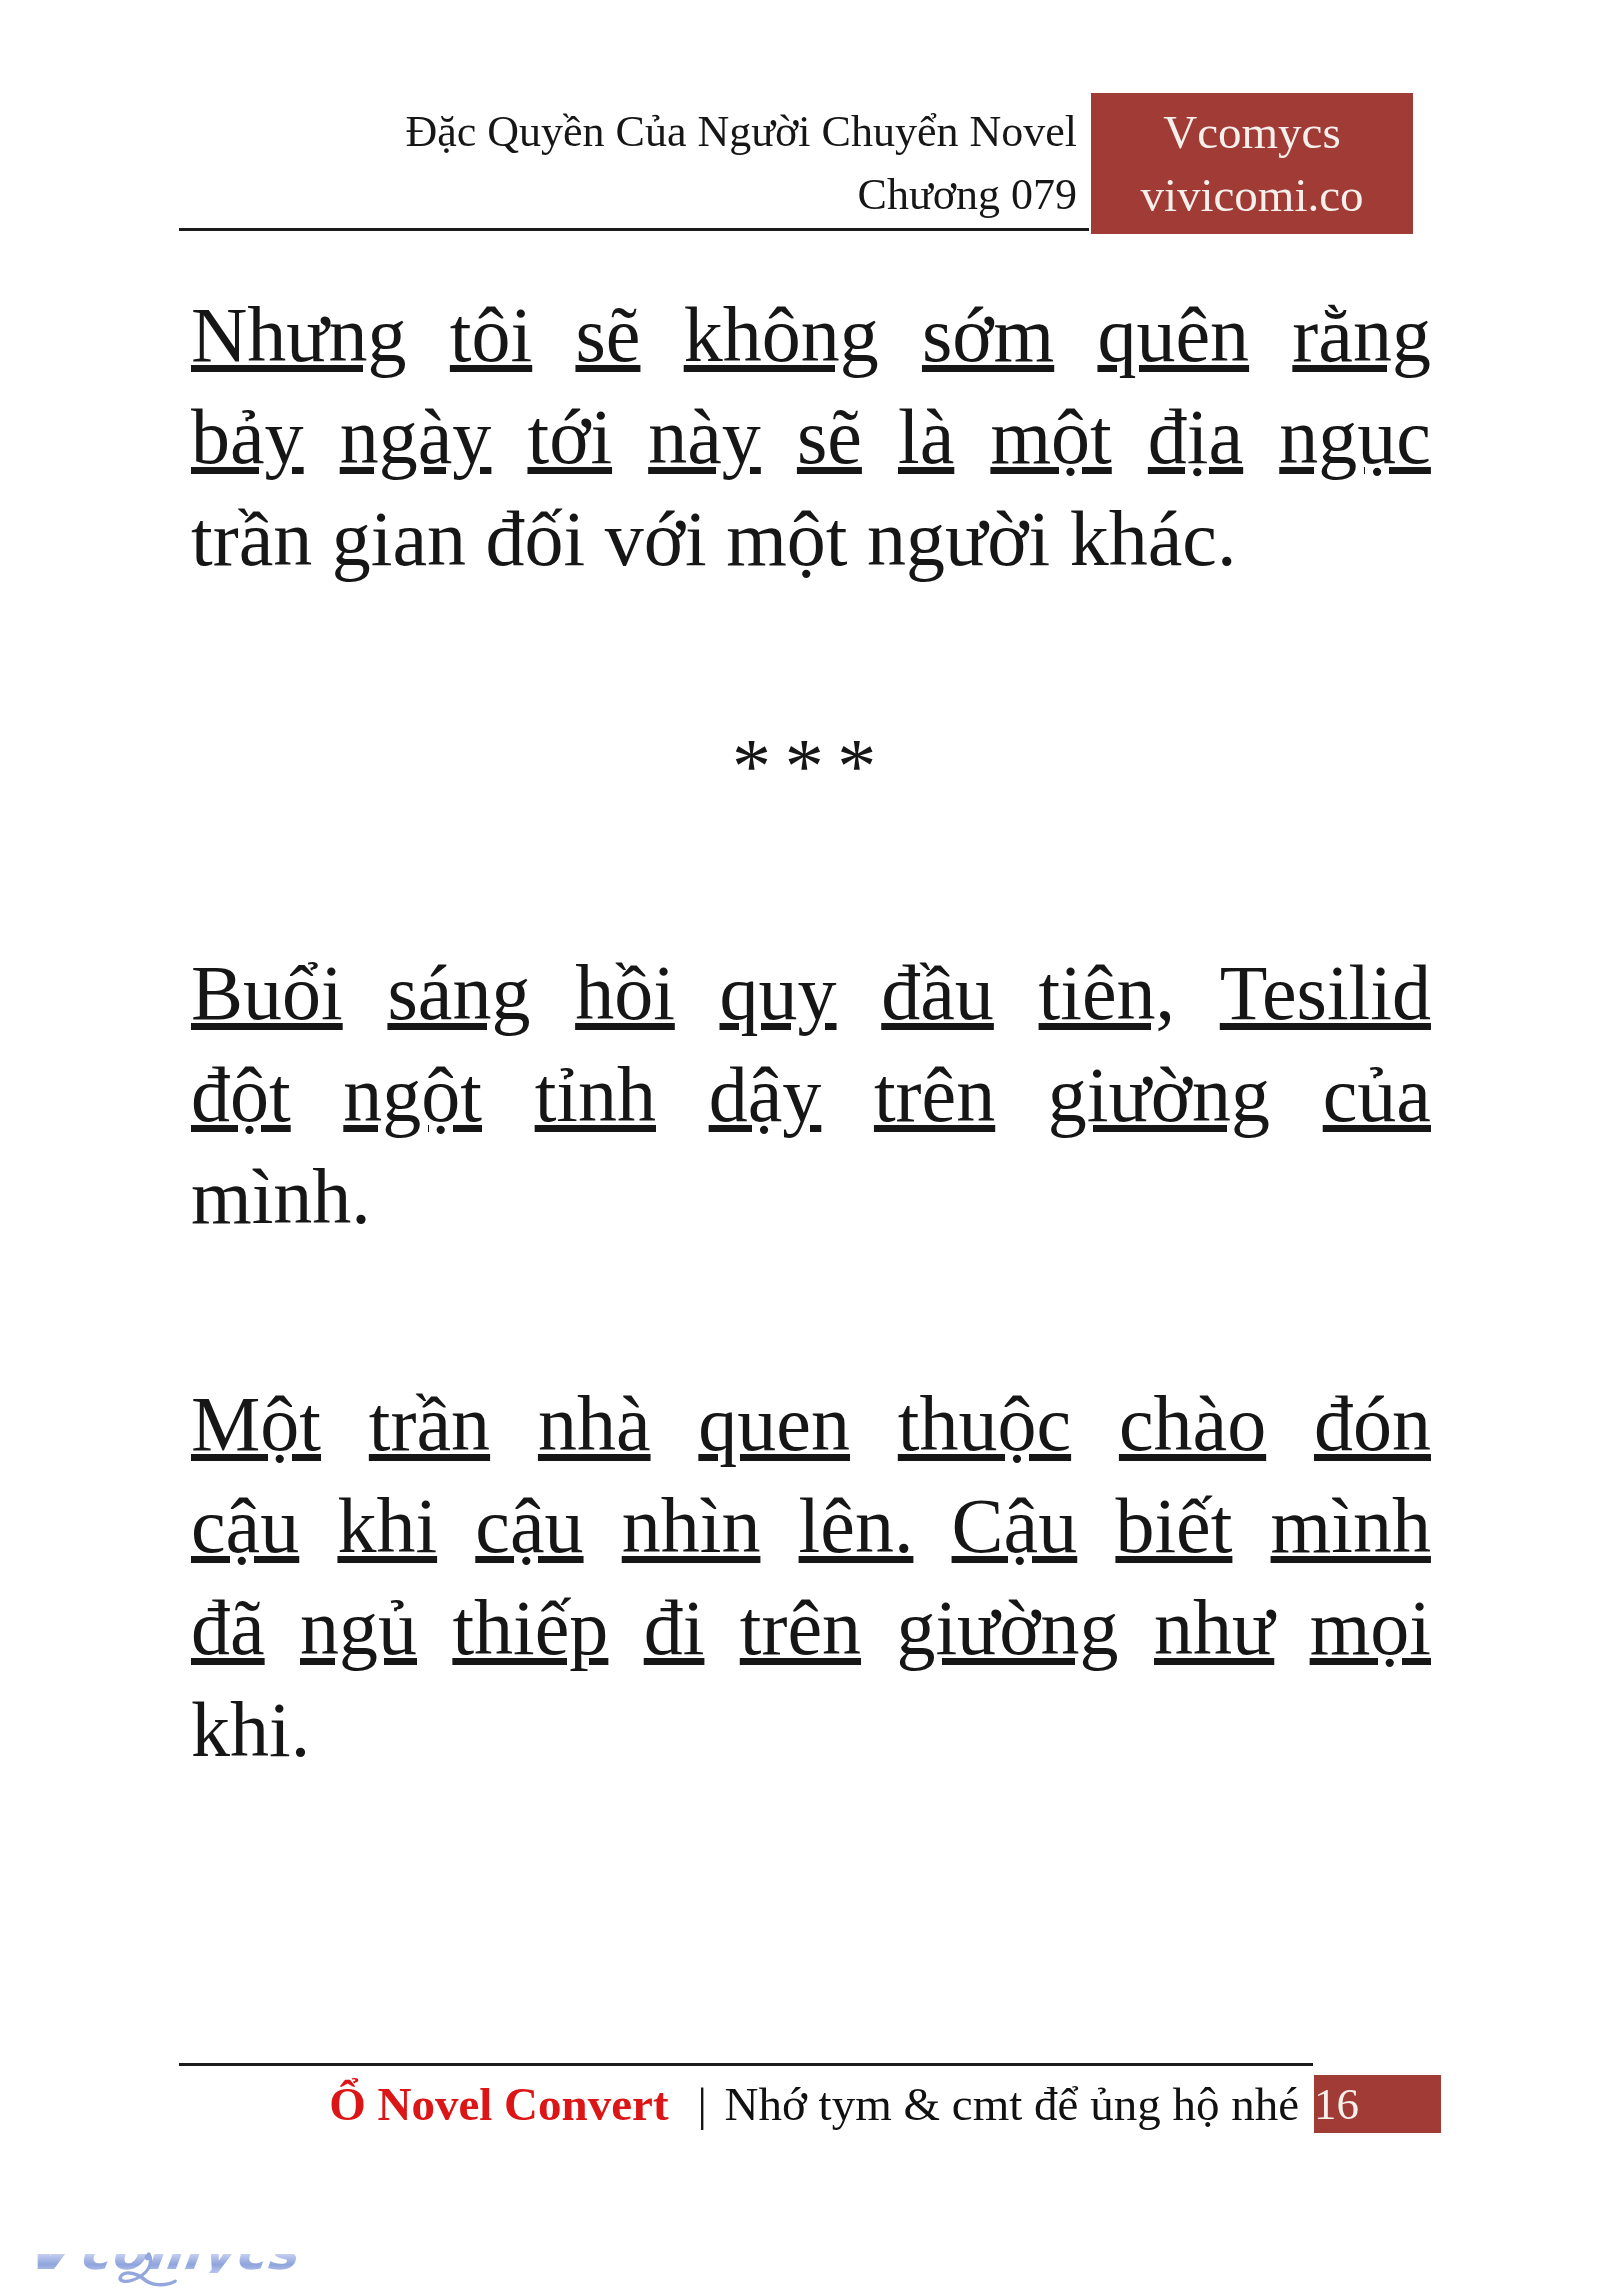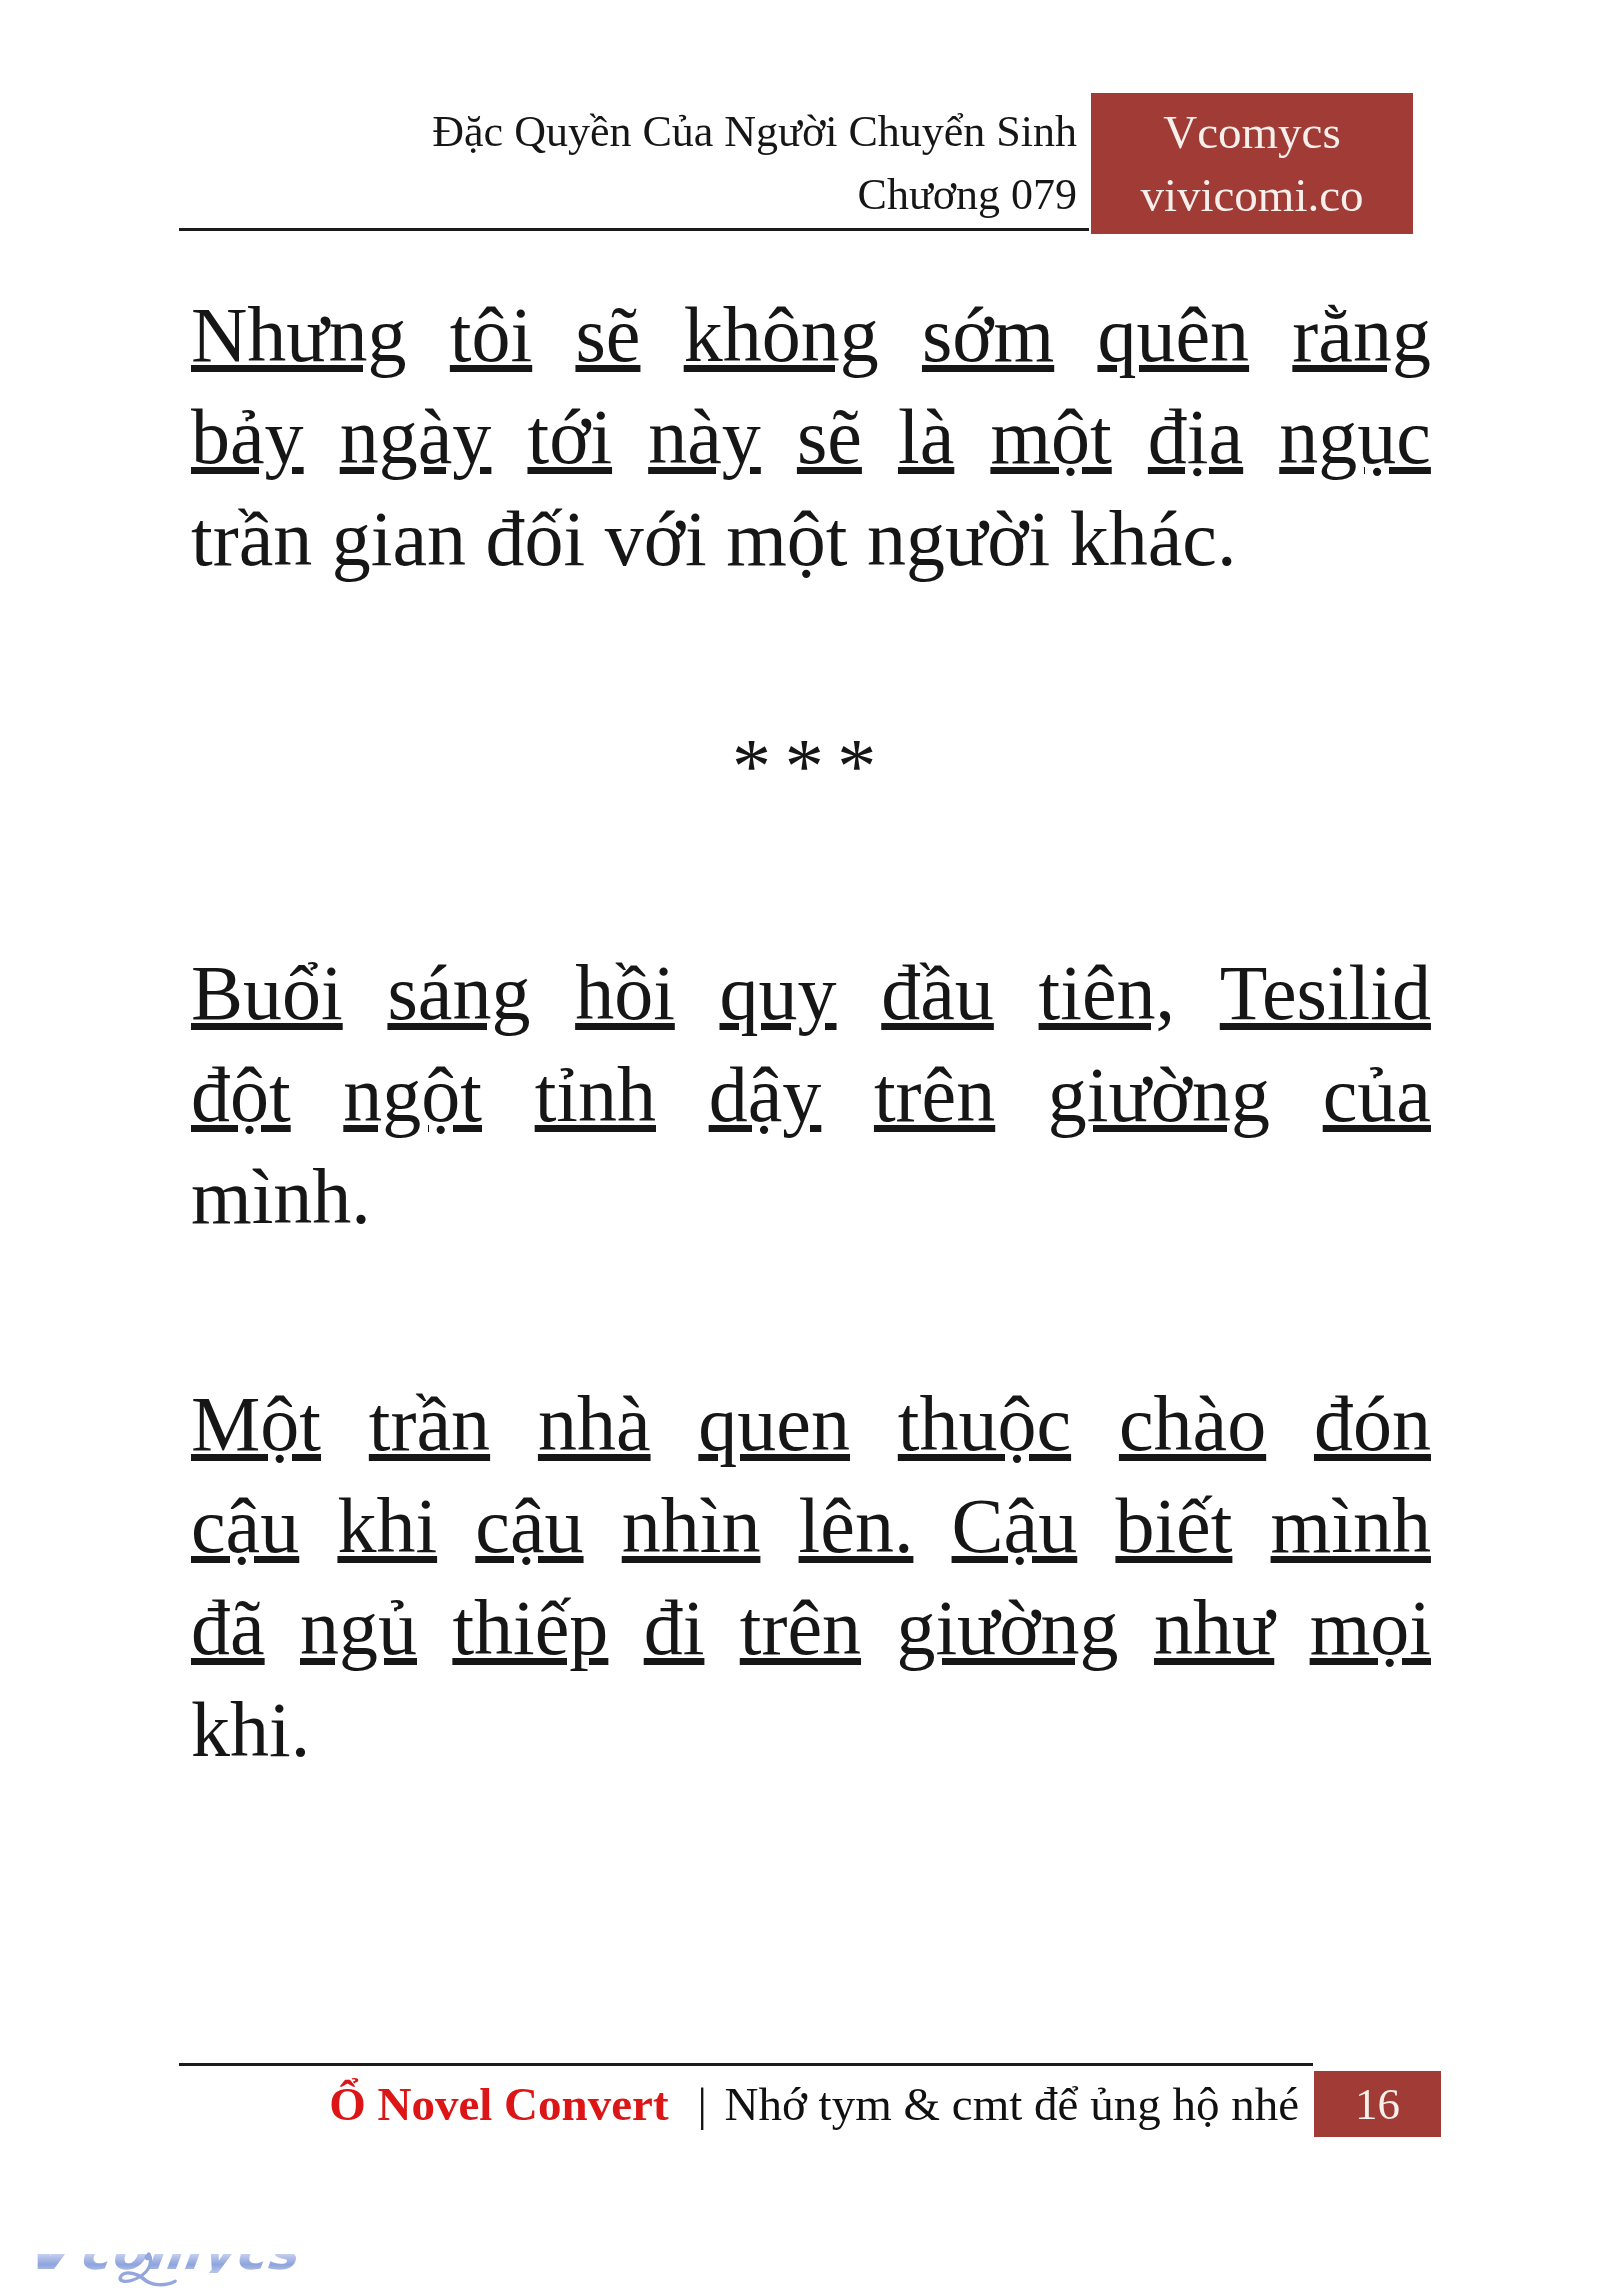--- a/index.html
+++ b/index.html
@@ -46,22 +46,22 @@
   }
   .footer-row{
     position:absolute;top:2065px;left:179px;right:181px;height:78px;
     display:flex;align-items:center;justify-content:flex-end;
     font-size:47px;white-space:nowrap;
   }
   .footer-brand{color:var(--footer-red);font-weight:bold;margin-right:29px;}
   .footer-divider{font-weight:normal;margin-right:17.6px;color:#111;}
   .footer-note{margin-right:15px;color:#111;}
   .page-box{
-    width:127px;height:66px;background:var(--brick-red);color:var(--box-text);
-    display:flex;align-items:center;justify-content:center;font-size:45px;flex:0 0 auto;
+    width:127px;height:58px;background:var(--brick-red);color:var(--box-text);
+    display:flex;align-items:center;justify-content:flex-start;font-size:45px;flex:0 0 auto;
   }
   
   .watermark{
     position:absolute;left:27.4px;top:2201px;width:235px;height:88px;
     transform:skewX(-10deg);
   }
   .wm-text{
     font-family:"DejaVu Sans", sans-serif;font-style:italic;font-weight:bold;
     background:linear-gradient(180deg,var(--wm-light) 0%,var(--wm-mid) 55%,#b9c5ee 100%);
     -webkit-background-clip:text;background-clip:text;color:transparent;
@@ -69,21 +69,21 @@
   }
   .wm-initial{font-size:73px;}
   .wm-rest{font-size:51px;}
   .wm-swirl{position:absolute;left:94px;top:51px;}
 </style>
 </head>
 <body>
 
 <header>
   <div class="header-text">
-    <div>Đặc Quyền Của Người Chuyển Sinh</div>
+    <div>Đặc Quyền Của Người Chuyển Novel</div>
     <div>Chương 079</div>
   </div>
   <div class="brand-box">
     <div>Vcomycs</div>
     <div>vivicomi.co</div>
   </div>
   <div class="header-rule"></div>
 </header>
 
 <main>

